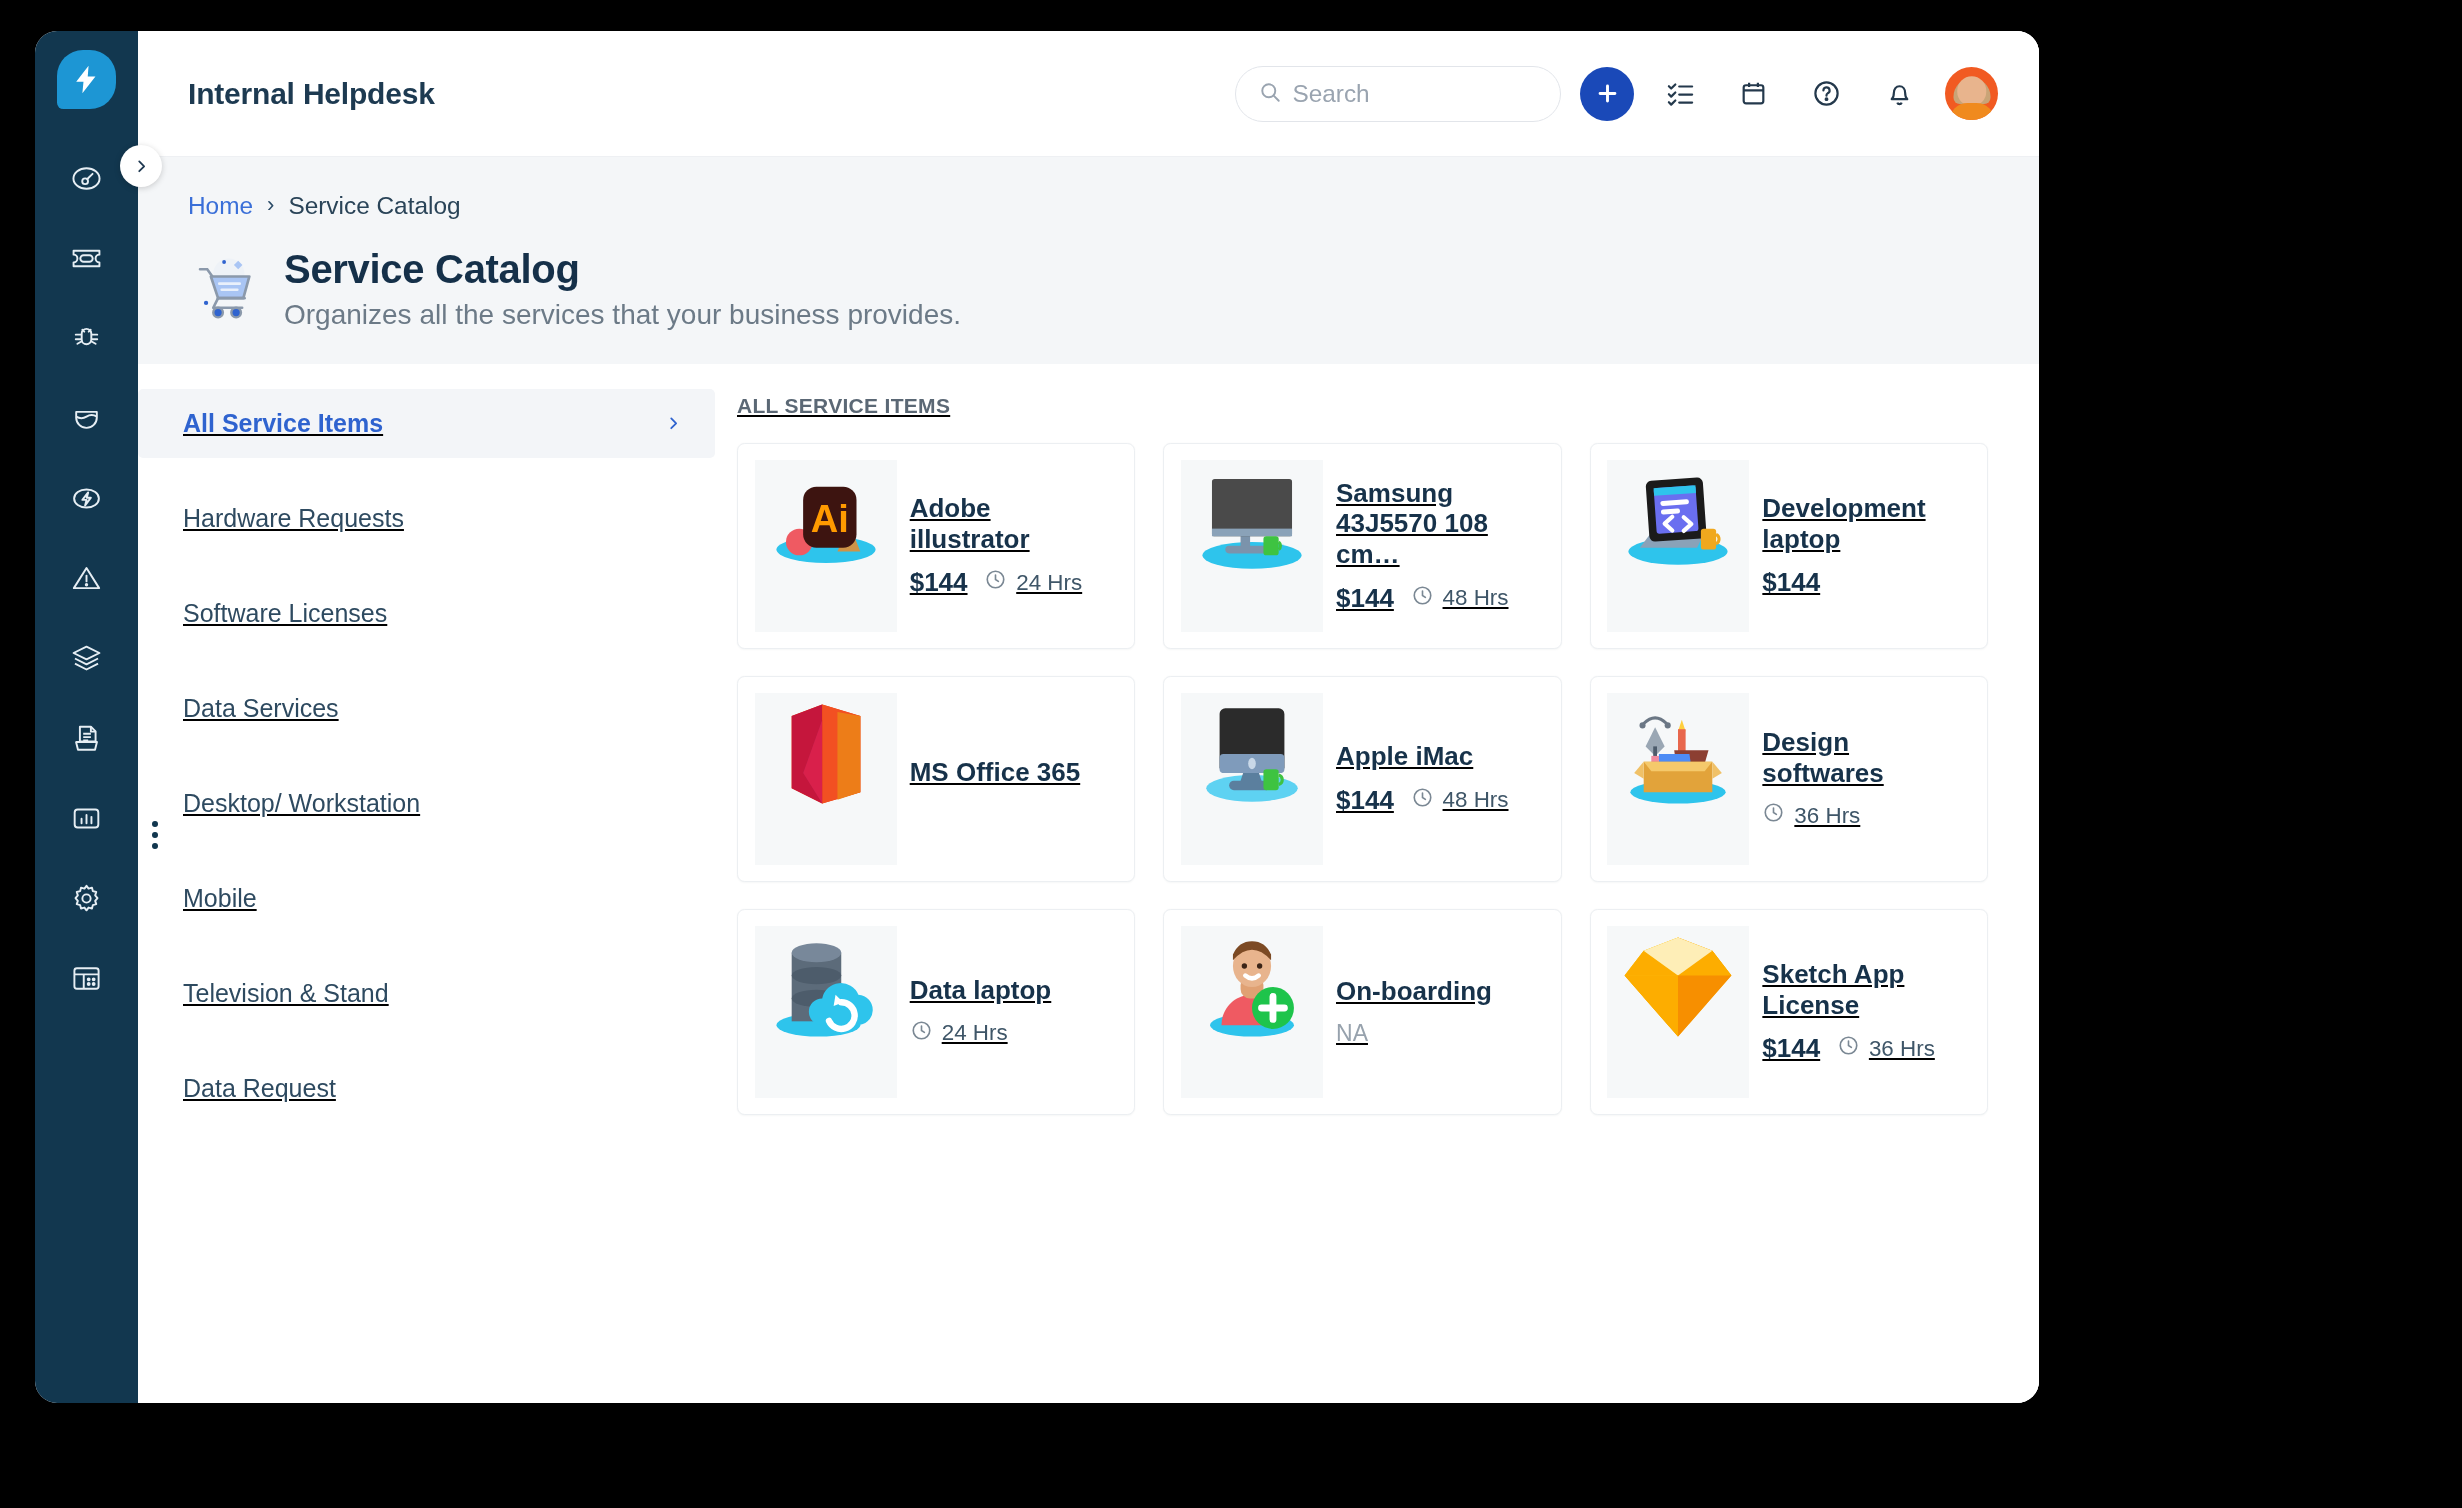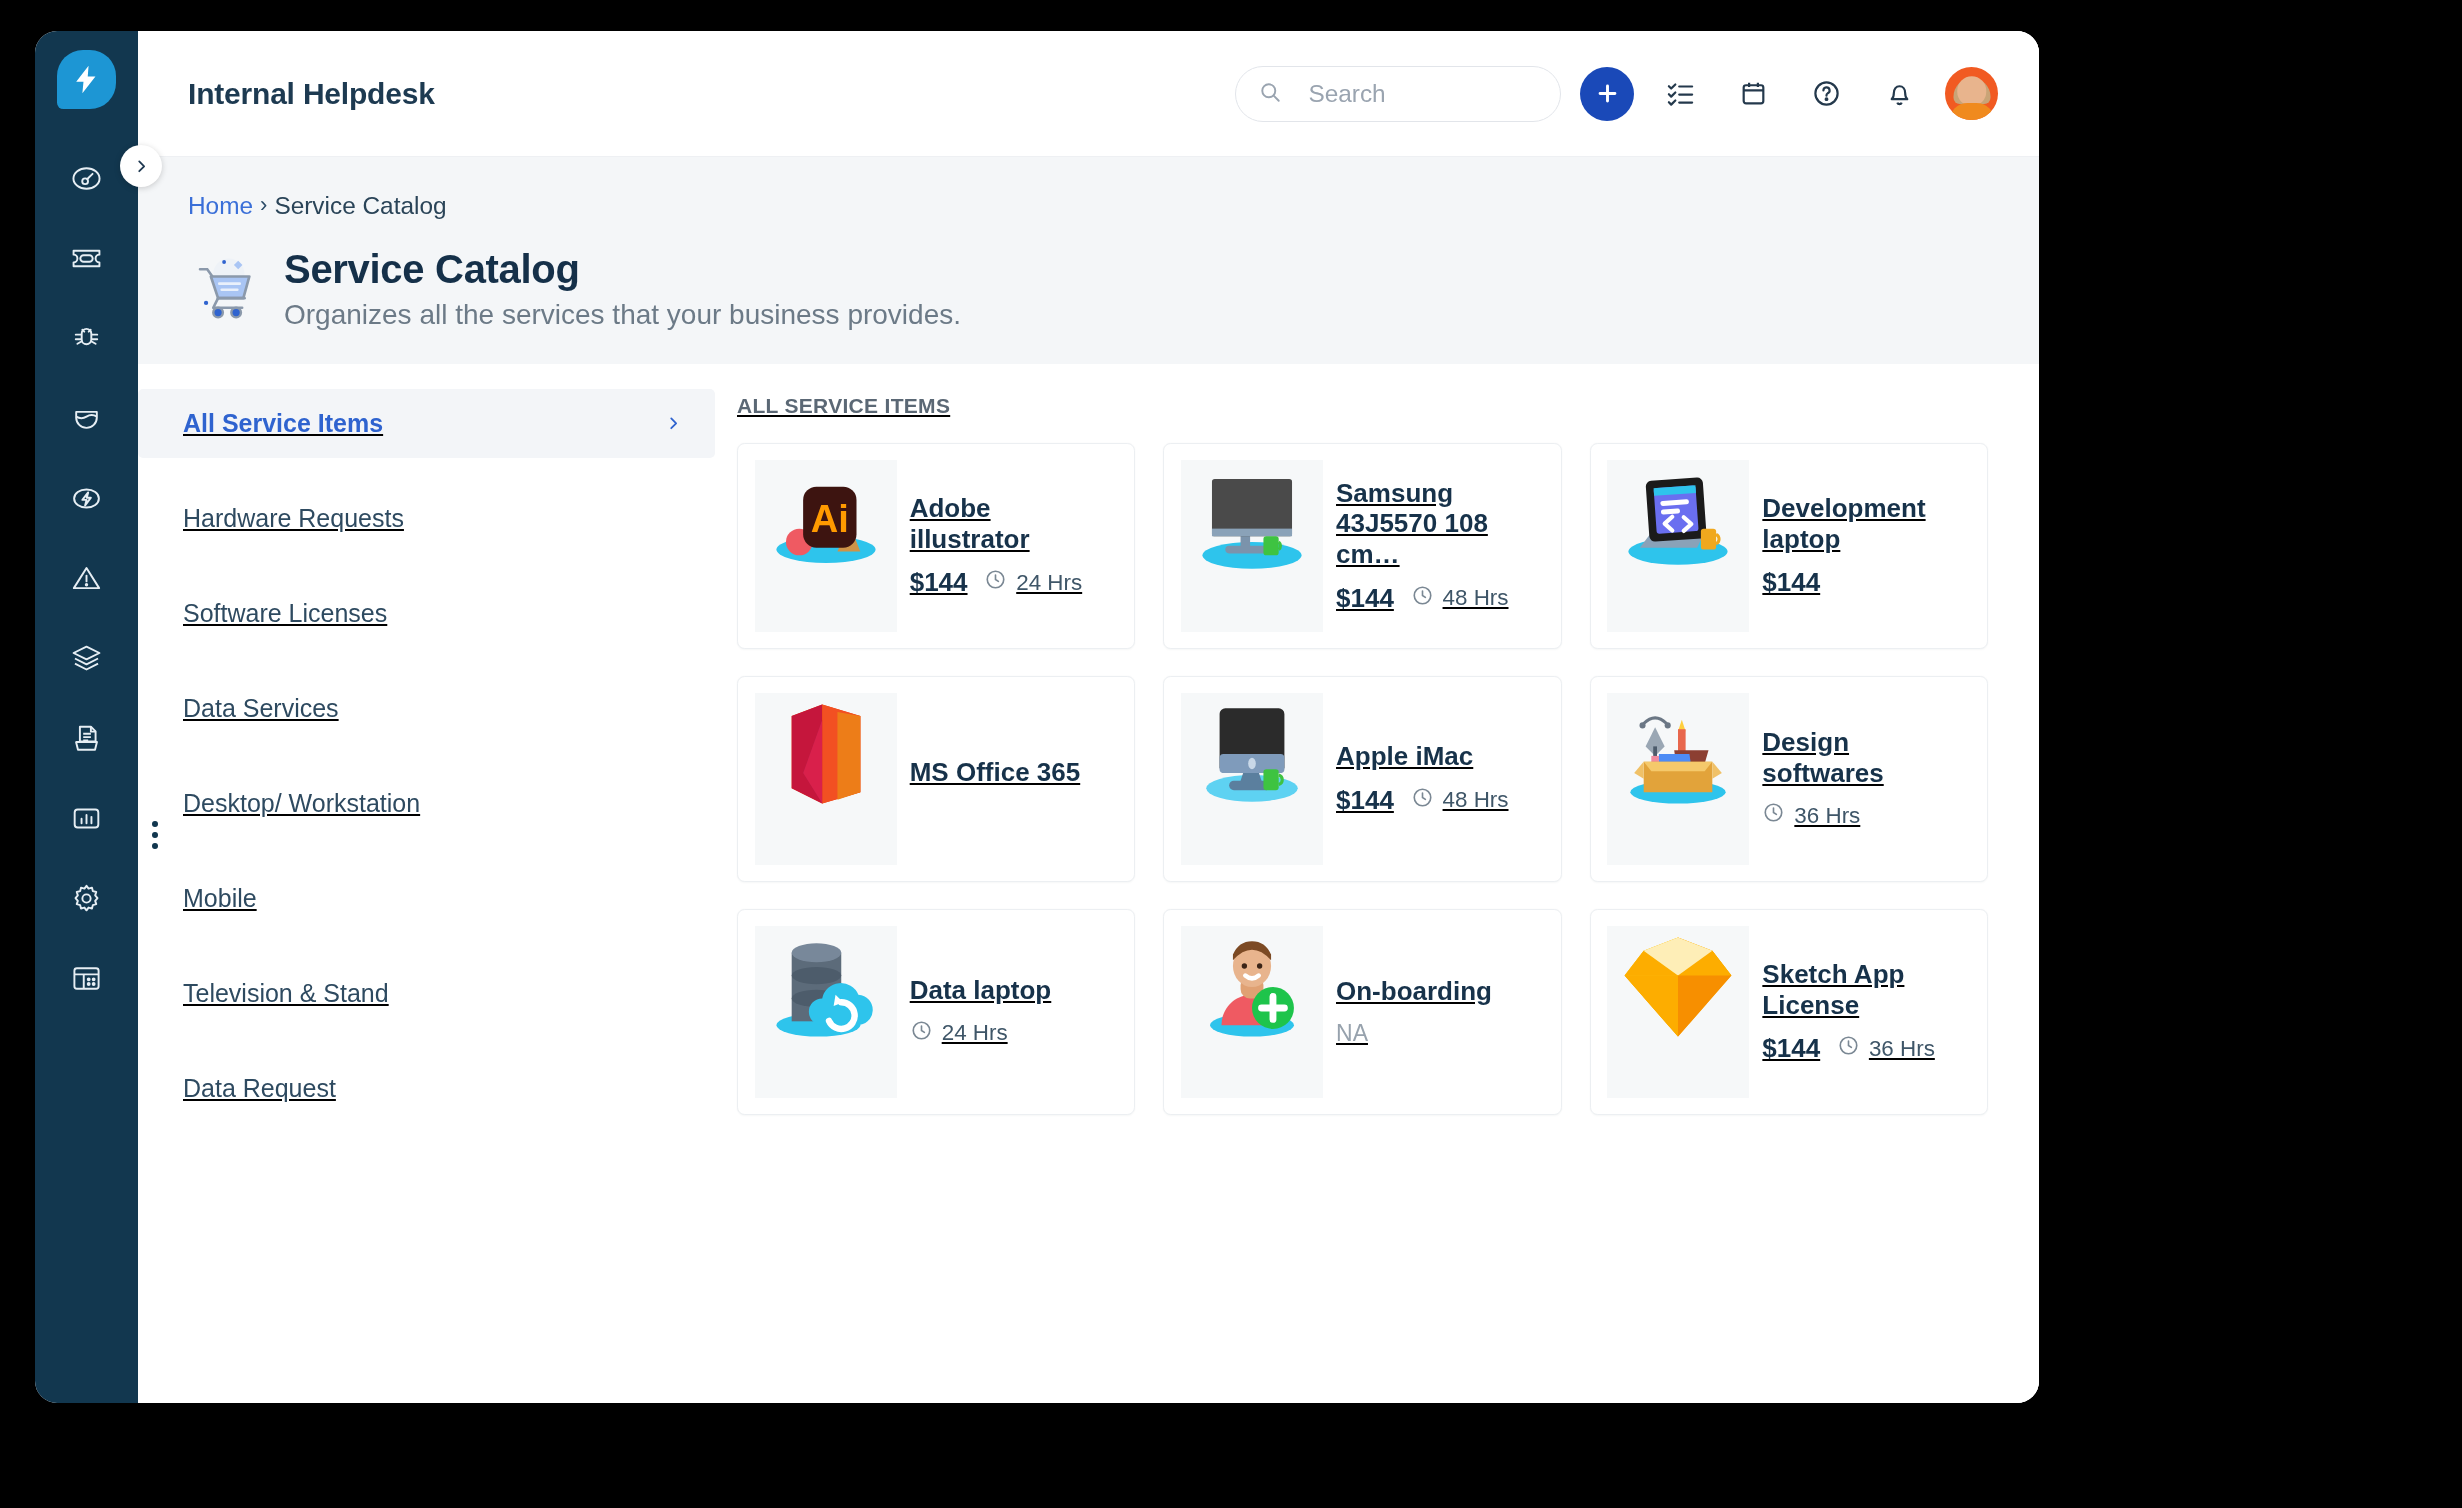--- a/index.html
+++ b/index.html
@@ -100,21 +100,21 @@
     display: flex;
     align-items: center;
     gap: 19px;
   }
   .searchbox {
     width: 326px; height: 56px;
     border: 1.3px solid #e2e5ea;
     border-radius: 28px;
     display: flex; align-items: center;
     padding: 0 22px;
-    gap: 26px;
+    gap: 10px;
     background: #fff;
   }
   .searchbox svg { width: 24.4px; height: 24.4px; flex: 0 0 24.4px; }
   .searchbox input {
     border: none; outline: none;
     font-size: 24.4px;
     color: #8d98a4;
     font-family: "Liberation Sans", sans-serif;
     background: transparent;
     width: 100%;
@@ -174,21 +174,21 @@
     flex-direction: column;
     background: #ffffff;
     overflow: hidden;
   }
   .page-head {
     background: #f4f6f8;
     padding: 35px 0 33px 50px;
   }
   .breadcrumb {
     display: flex; align-items: flex-start;
-    gap: 7px;
+    gap: 14px;
     font-size: 24.4px;
     margin-bottom: 27px;
   }
   .breadcrumb .crumb-link { color: #3a6fd8; cursor: pointer; }
   .breadcrumb .crumb-sep { color: #2c4c68; font-size: 22px; }
   .breadcrumb .crumb-current { color: #2a4458; }
 
   .page-title-row {
     display: flex;
     align-items: center;

